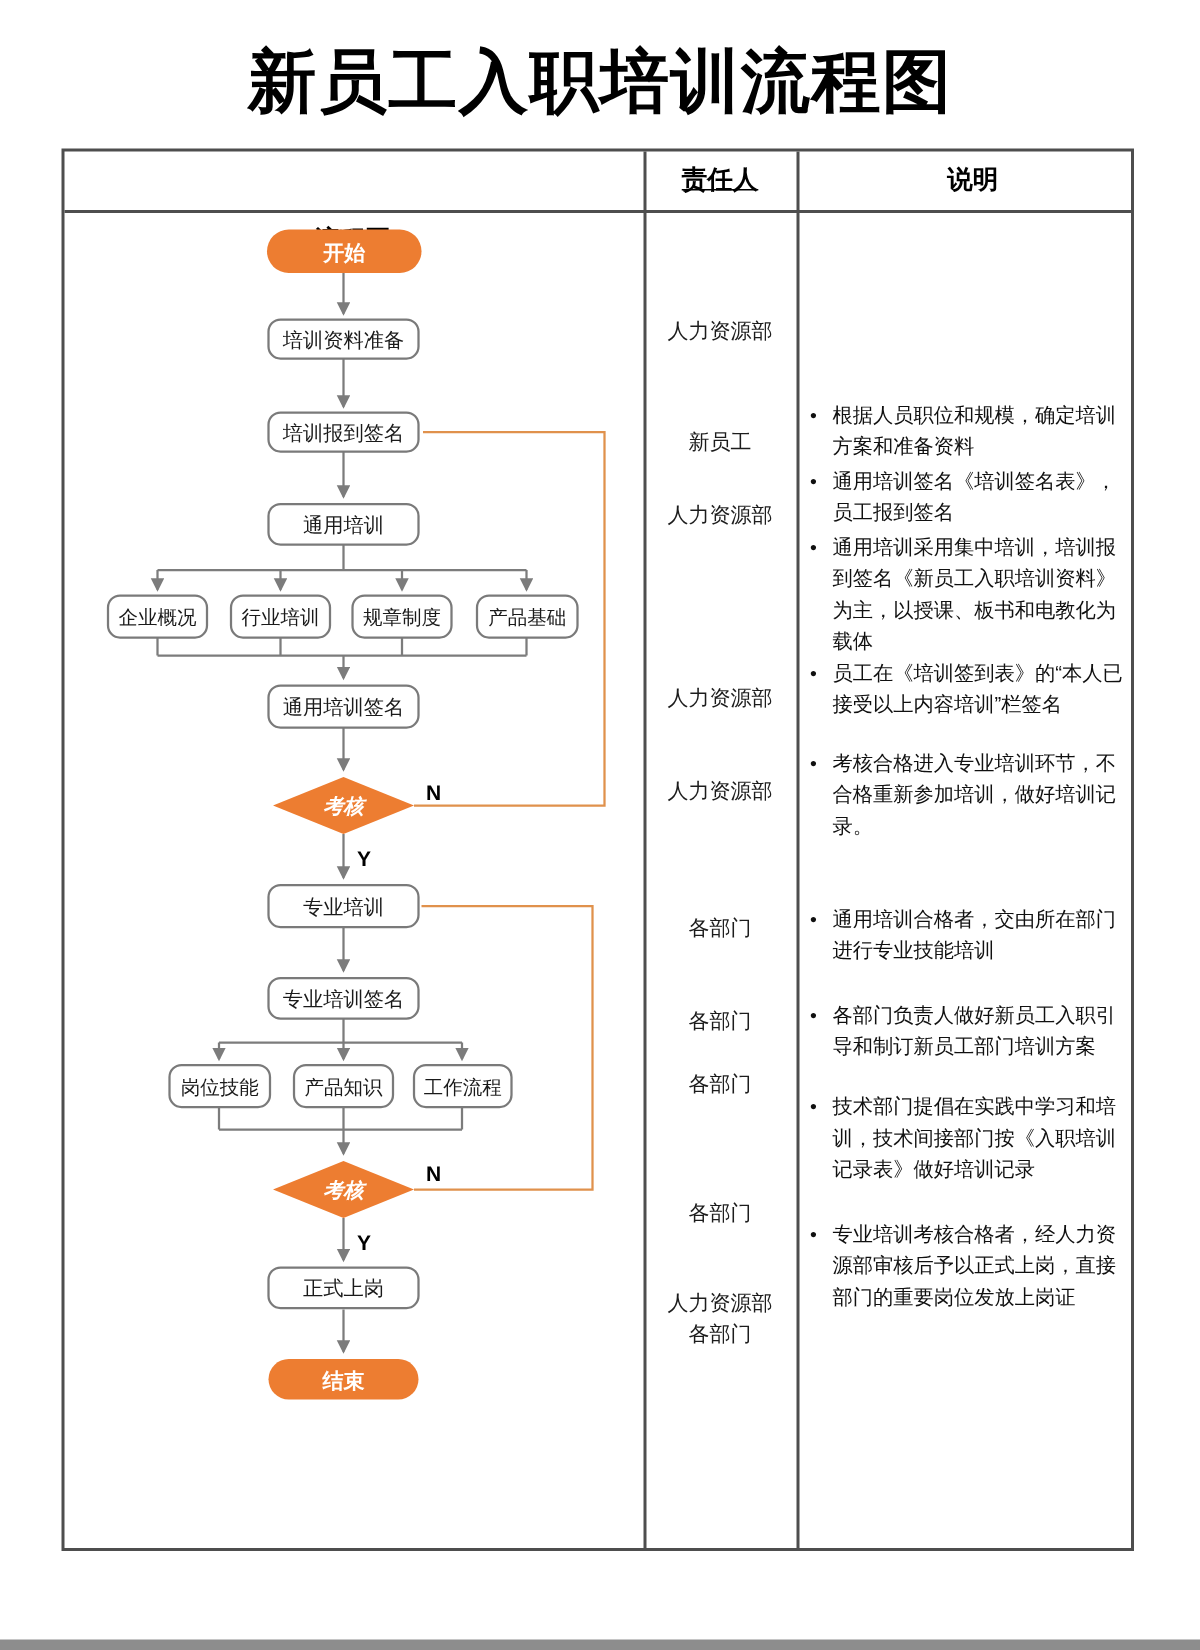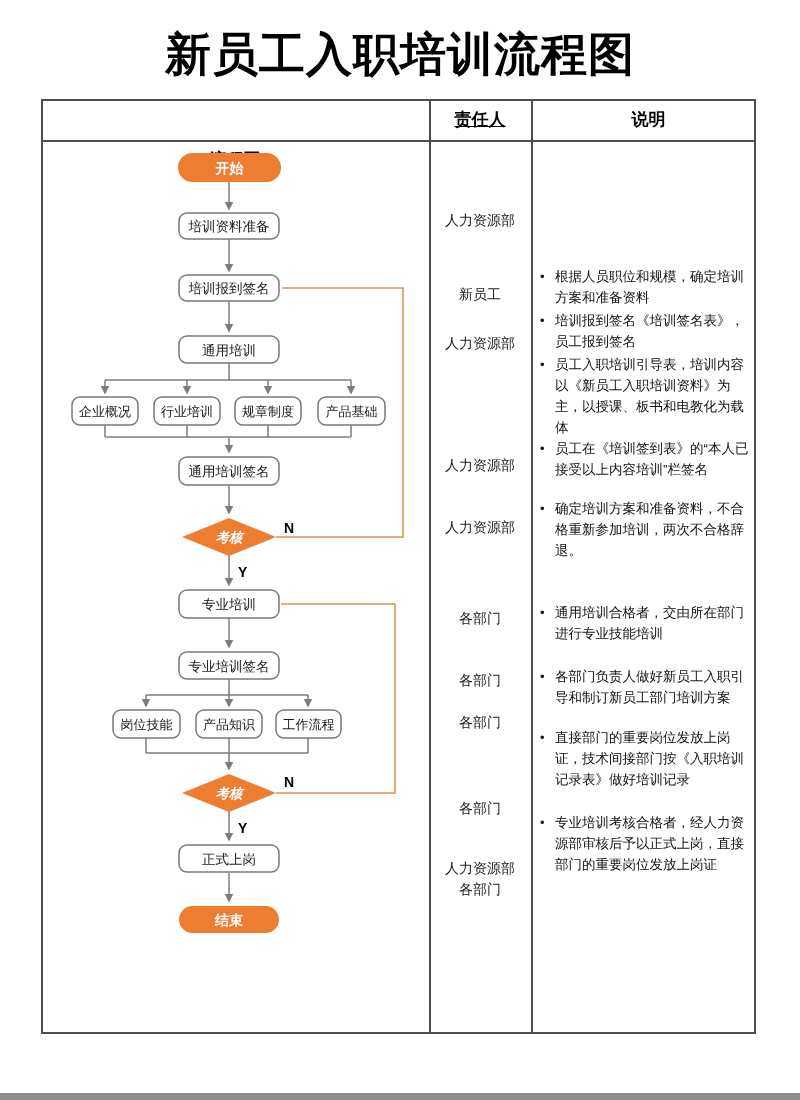--- a/index.html
+++ b/index.html
@@ -190,45 +190,45 @@
     <span style="display:block;">人力资源部</span>
     <span style="display:block;">各部门</span>
   </div>
 
   <div class="note" style="top:266px;">
     <span class="bullet">•</span>
     <span class="txt">根据人员职位和规模，确定培训方案和准备资料</span>
   </div>
   <div class="note" style="top:310px;">
     <span class="bullet">•</span>
-    <span class="txt">培训报到签名《培训签名表》，员工报到签名</span>
+    <span class="txt">通用培训签名《培训签名表》，员工报到签名</span>
   </div>
   <div class="note" style="top:354px;">
     <span class="bullet">•</span>
-    <span class="txt">员工入职培训引导表，培训内容以《新员工入职培训资料》为主，以授课、板书和电教化为载体</span>
+    <span class="txt">通用培训采用集中培训，培训报到签名《新员工入职培训资料》为主，以授课、板书和电教化为载体</span>
   </div>
   <div class="note" style="top:438px;">
     <span class="bullet">•</span>
     <span class="txt">员工在《培训签到表》的“本人已接受以上内容培训”栏签名</span>
   </div>
   <div class="note" style="top:498px;">
     <span class="bullet">•</span>
-    <span class="txt">确定培训方案和准备资料，不合格重新参加培训，两次不合格辞退。</span>
+    <span class="txt">考核合格进入专业培训环节，不合格重新参加培训，做好培训记录。</span>
   </div>
   <div class="note" style="top:602px;">
     <span class="bullet">•</span>
     <span class="txt">通用培训合格者，交由所在部门进行专业技能培训</span>
   </div>
   <div class="note" style="top:666px;">
     <span class="bullet">•</span>
     <span class="txt">各部门负责人做好新员工入职引导和制订新员工部门培训方案</span>
   </div>
   <div class="note" style="top:727px;">
     <span class="bullet">•</span>
-    <span class="txt">直接部门的重要岗位发放上岗证，技术间接部门按《入职培训记录表》做好培训记录</span>
+    <span class="txt">技术部门提倡在实践中学习和培训，技术间接部门按《入职培训记录表》做好培训记录</span>
   </div>
   <div class="note" style="top:812px;">
     <span class="bullet">•</span>
     <span class="txt">专业培训考核合格者，经人力资源部审核后予以正式上岗，直接部门的重要岗位发放上岗证</span>
   </div>
 
   <div class="bottom-strip"></div>
 </div>
 
 </body></html>

